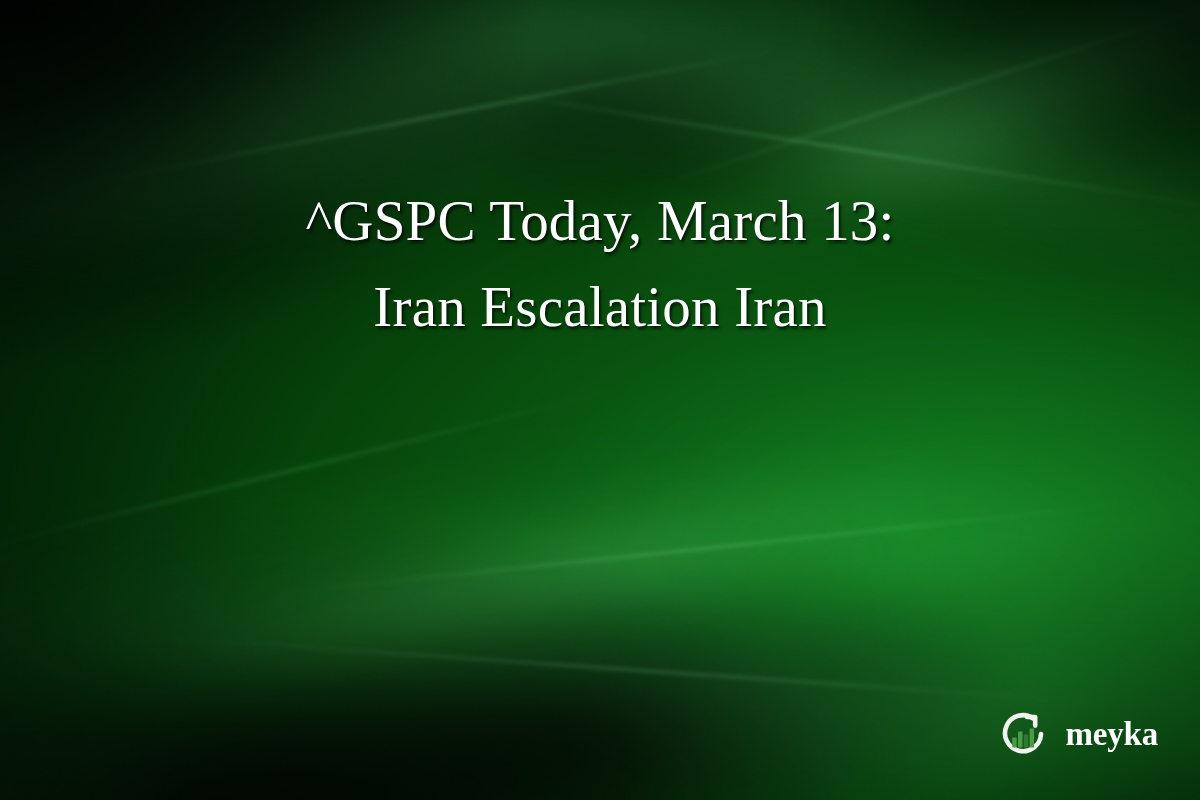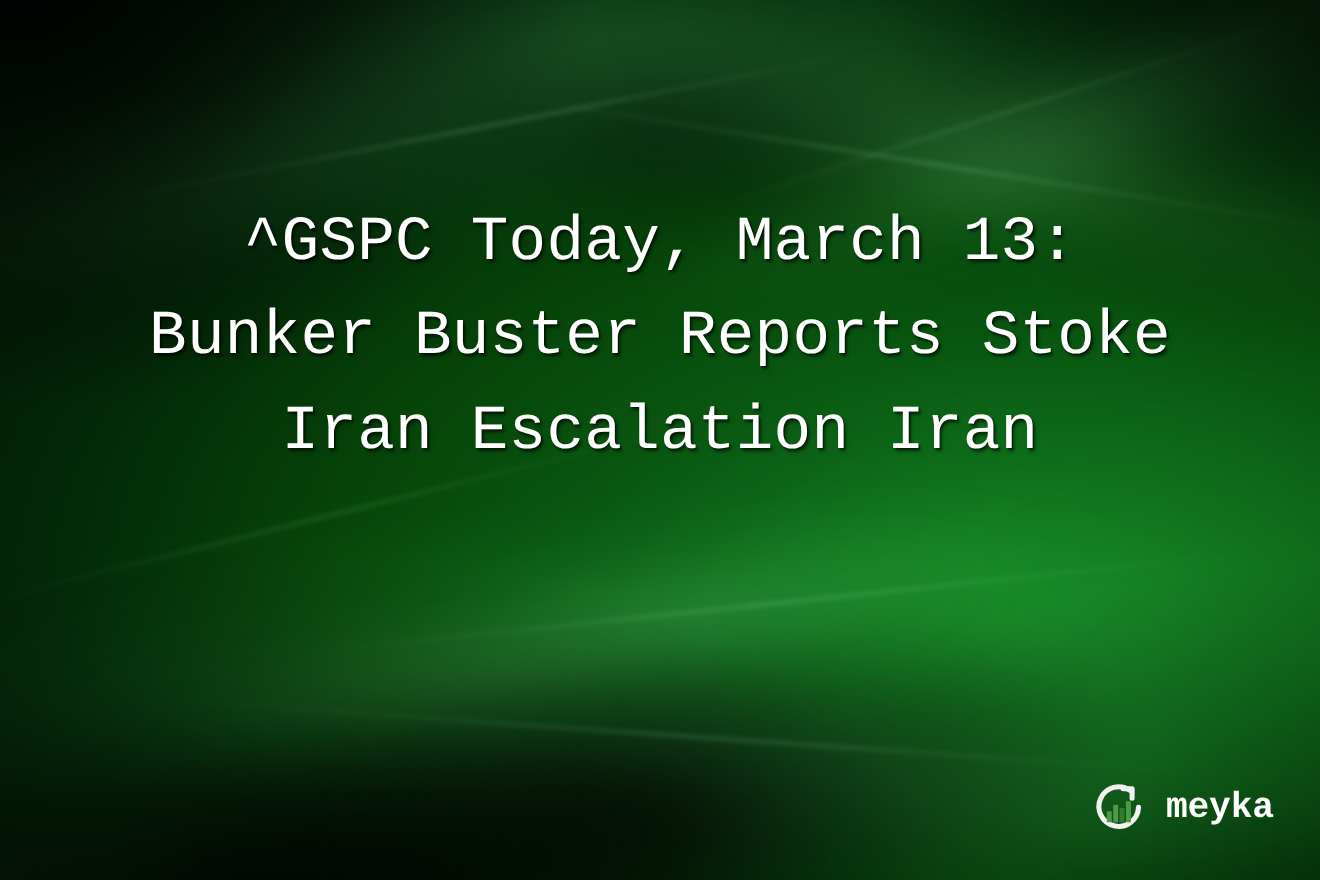--- a/index.html
+++ b/index.html
@@ -7,21 +7,21 @@
     padding: 0;
     background: #000;
   }
 
   #card {
     position: relative;
     width: 1200px;
     height: 800px;
     overflow: hidden;
     background: #04230a;
-    font-family: Liberation Mono, monospace;
+    font-family: Liberation Serif, serif;
   }
 
   
 
   .bg-layer {
     position: absolute;
     inset: 0;
     pointer-events: none;
   }
 
@@ -254,21 +254,20 @@
     <div class="filament" id="fl3"></div>
     <div class="filament" id="fl4"></div>
     <div class="filament" id="fl5"></div>
     <div class="filament" id="fl6"></div>
   </div>
 
   <div class="bg-layer" id="bg-vignette"></div>
 
   <div id="headline">
     <div class="headline-line">^GSPC Today, March 13:</div>
-    <div class="headline-line">Bunker Buster Reports Stoke</div>
     <div class="headline-line">Iran Escalation Iran</div>
   </div>
 
   <div id="logo">
     <span>
       <svg id="logo-mark" width="48" height="48" viewBox="0 0 48 48" xmlns="http://www.w3.org/2000/svg">
 
         <path d="M 34.5 8.6
                  A 18 18 0 1 0 42 24" fill="none" stroke="#f2f2f0" stroke-width="4.6" stroke-linecap="round"></path>
 

